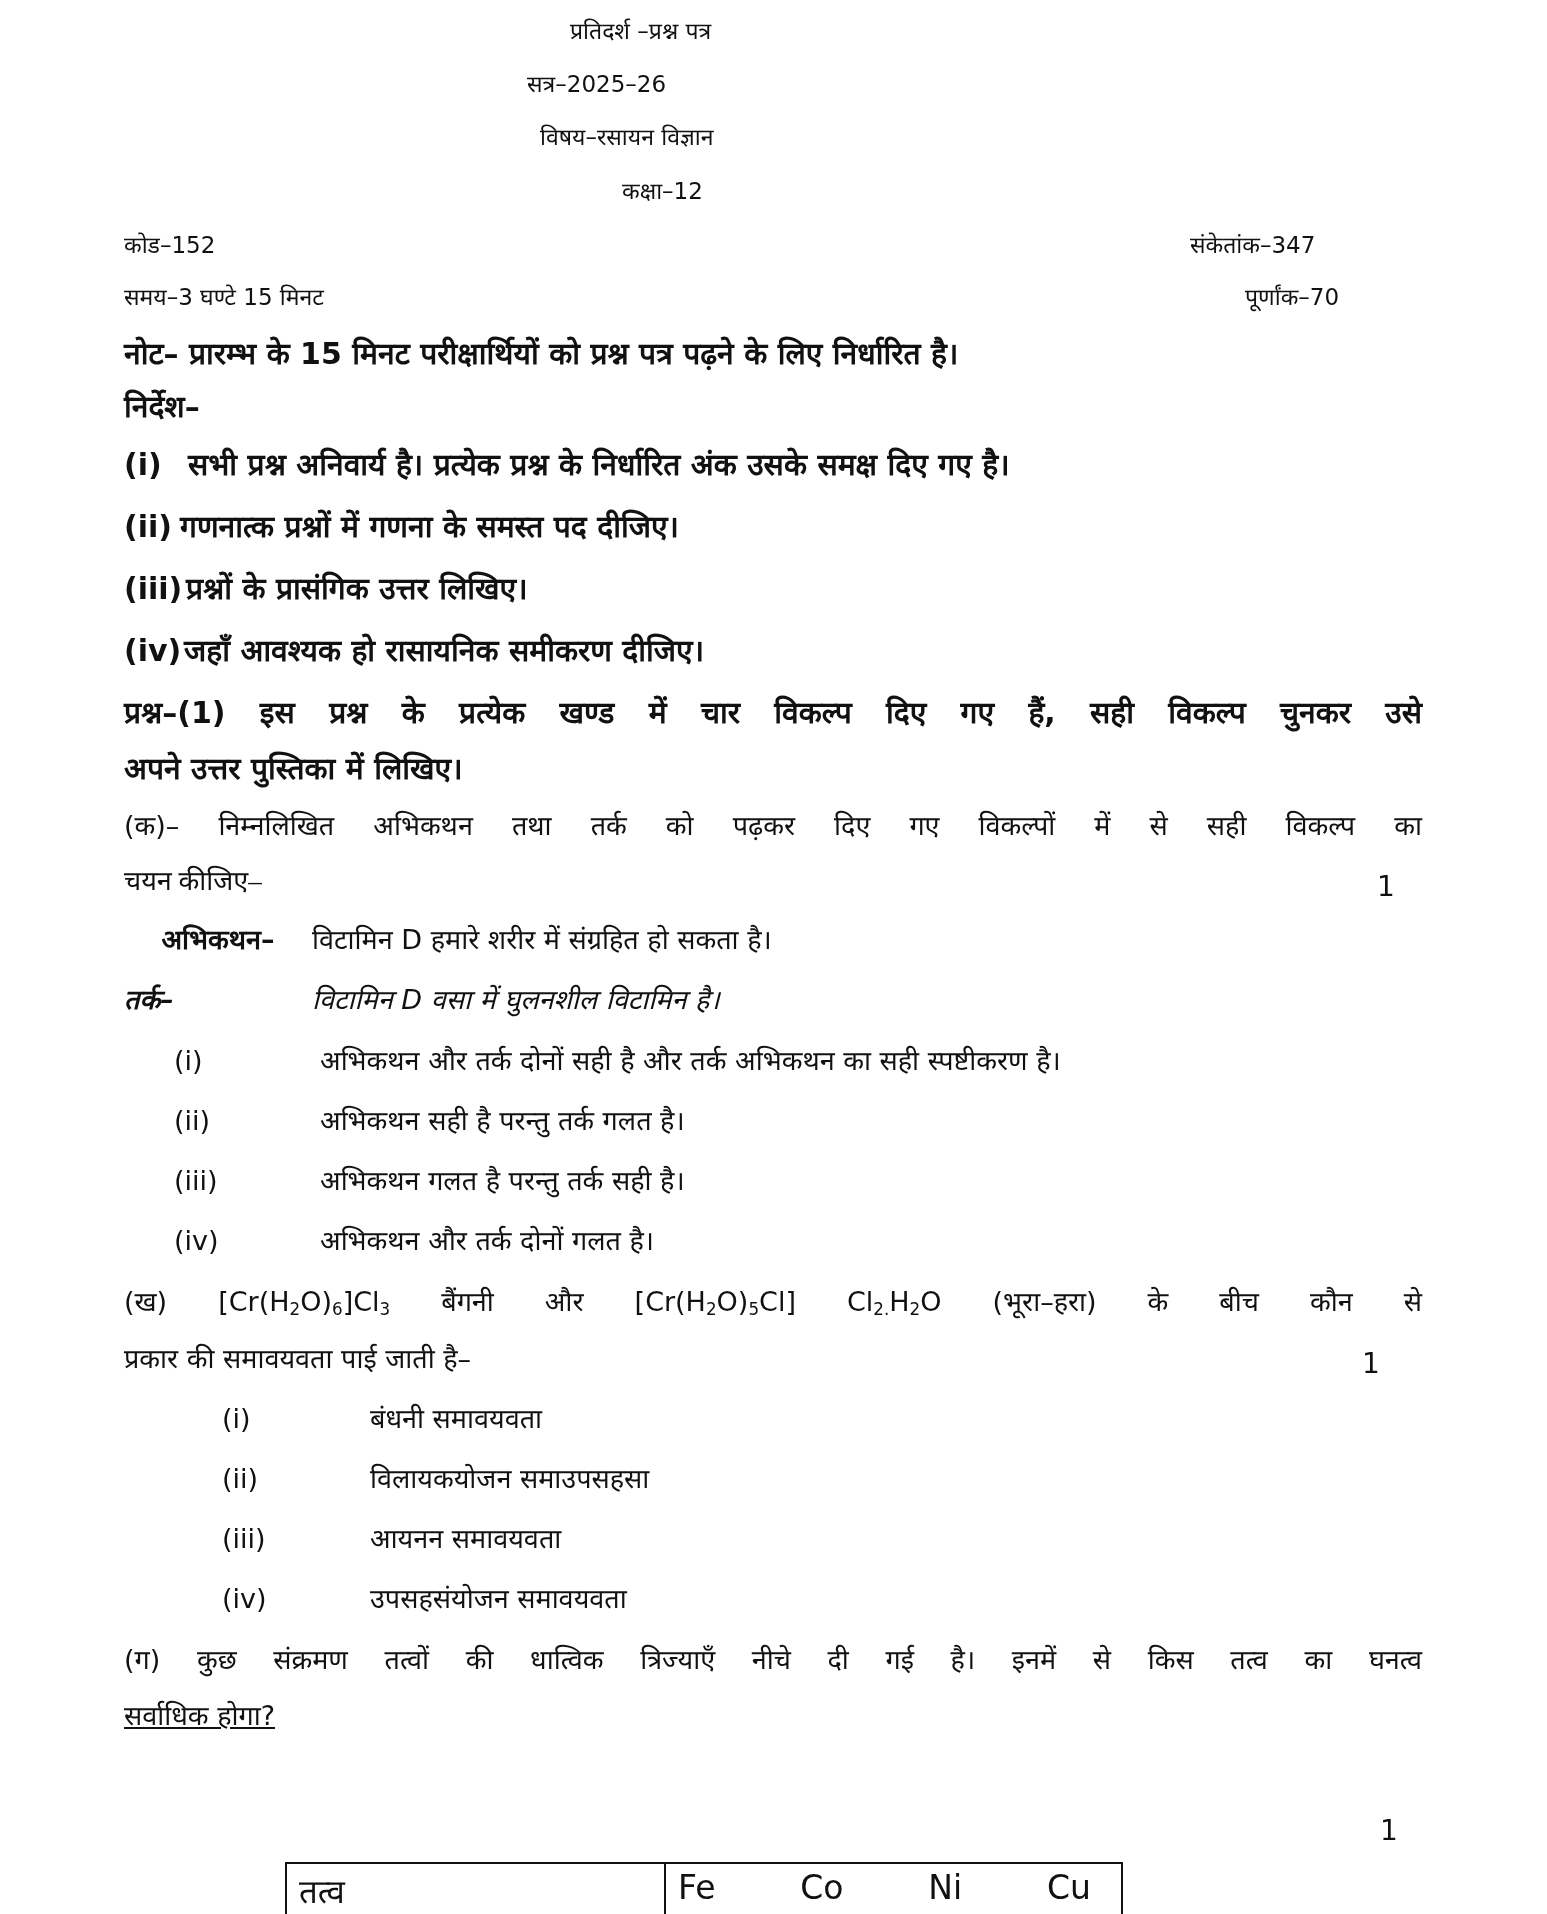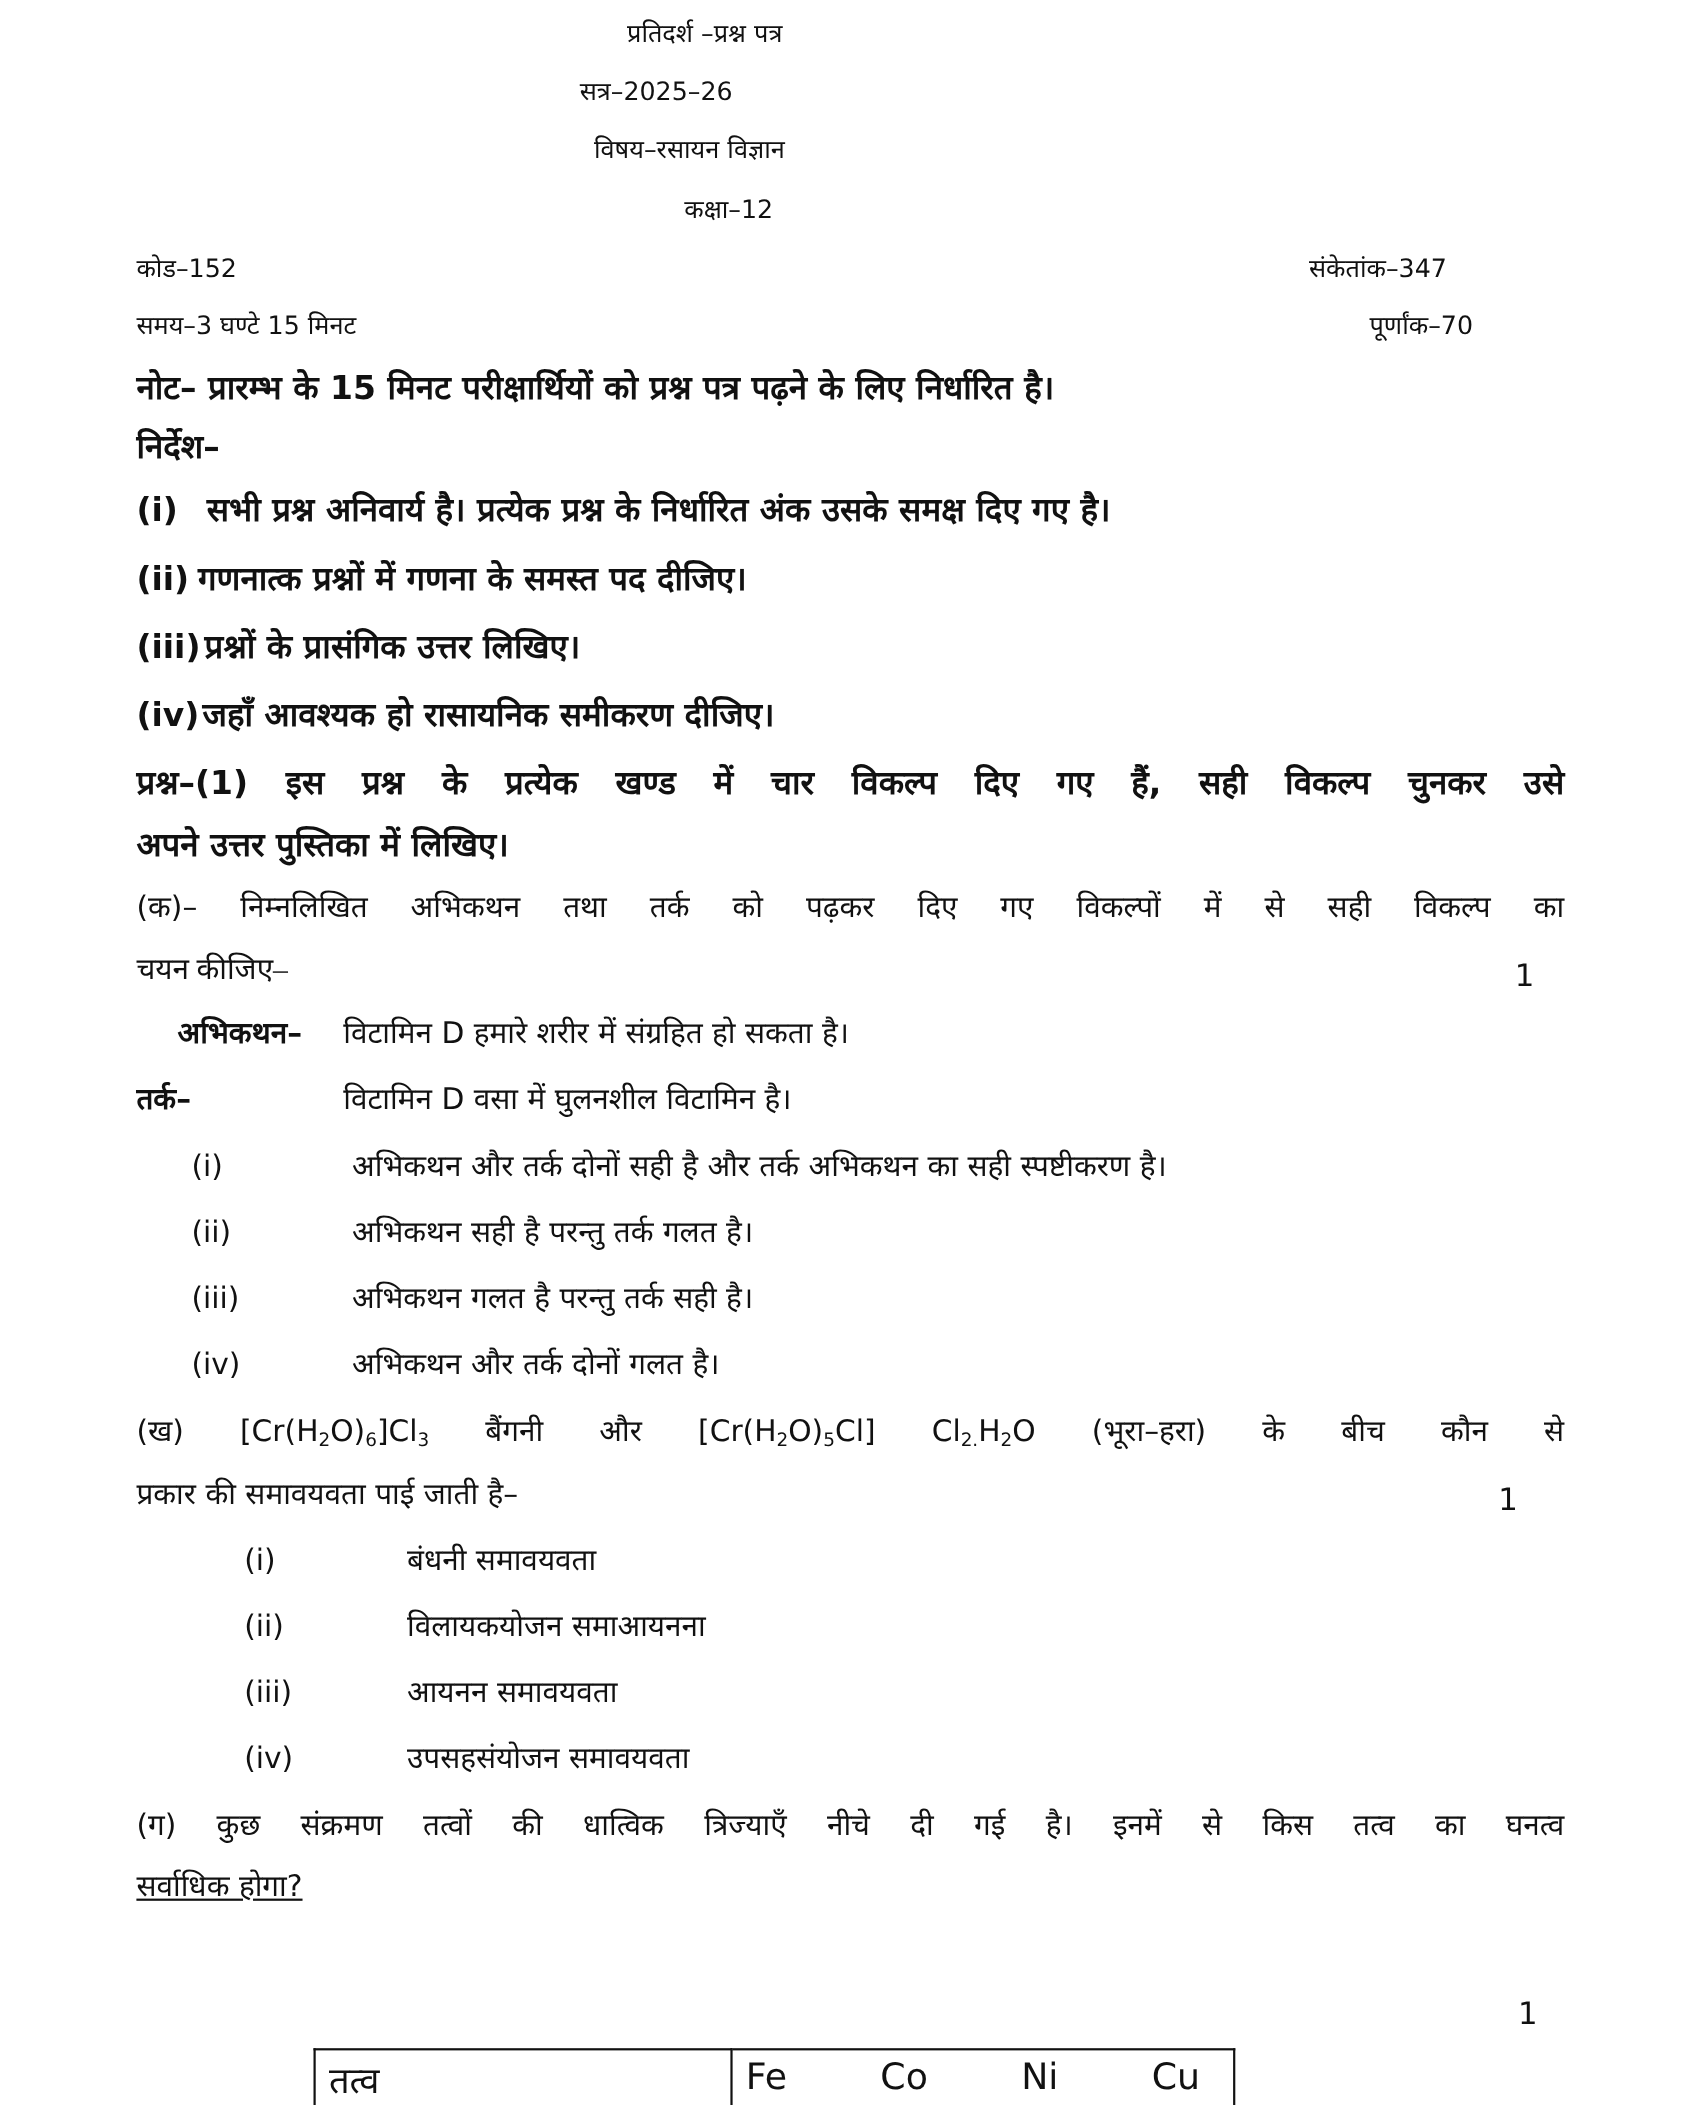--- a/index.html
+++ b/index.html
@@ -49,21 +49,21 @@
 <div class="ln bold just" style="top:696px;">प्रश्न–(1) इस प्रश्न के प्रत्येक खण्ड में चार विकल्प दिए गए हैं, सही विकल्प चुनकर उसे</div>
 <div class="ln bold" style="left:124px; top:752px;">अपने उत्तर पुस्तिका में लिखिए।</div>
 
 <div class="ln reg just" style="top:810px;">(क)– निम्नलिखित अभिकथन तथा तर्क को पढ़कर दिए गए विकल्पों में से सही विकल्प का</div>
 <div class="ln reg" style="left:124px; top:866px;font-family:Liberation Serif, serif;">चयन कीजिए–</div>
 <div class="mark" style="left:1377px; top:870px;">1</div>
 
 <div class="ln reg" style="left:124px; top:924px;text-align:center;">
   <span style="display:inline-block; width:188px; font-weight:bold;">अभिकथन–</span><span>विटामिन D हमारे शरीर में संग्रहित हो सकता है।</span>
 </div>
-<div class="ln reg" style="left:124px; top:984px;">
+<div class="ln reg" style="left:124px; top:984px;font-style:italic;">
   <span style="display:inline-block; width:188px; font-weight:bold;">तर्क–</span><span>विटामिन D वसा में घुलनशील विटामिन है।</span>
 </div>
 
 <div class="ln reg" style="left:174px; top:1045px;">
   <span style="display:inline-block; width:146px;">(i)</span><span>अभिकथन और तर्क दोनों सही है और तर्क अभिकथन का सही स्पष्टीकरण है।</span>
 </div>
 <div class="ln reg" style="left:174px; top:1105px;">
   <span style="display:inline-block; width:146px;">(ii)</span><span>अभिकथन सही है परन्तु तर्क गलत है।</span>
 </div>
 <div class="ln reg" style="left:174px; top:1165px;">
@@ -81,21 +81,21 @@
   <span><span>Cl</span><sub>2.</sub><span>H</span><sub>2</sub><span>O</span></span>
   <span>(भूरा–हरा) के बीच कौन से</span>
 </div>
 <div class="ln reg" style="left:124px; top:1343px;">प्रकार की समावयवता पाई जाती है–</div>
 <div class="mark" style="left:1362px; top:1347px;">1</div>
 
 <div class="ln reg" style="left:222px; top:1403px;">
   <span style="display:inline-block; width:148px;">(i)</span><span>बंधनी समावयवता</span>
 </div>
 <div class="ln reg" style="left:222px; top:1463px;">
-  <span style="display:inline-block; width:148px;">(ii)</span><span>विलायकयोजन समाआयनना</span>
+  <span style="display:inline-block; width:148px;">(ii)</span><span>विलायकयोजन समाउपसहसा</span>
 </div>
 <div class="ln reg" style="left:222px; top:1523px;">
   <span style="display:inline-block; width:148px;">(iii)</span><span>आयनन समावयवता</span>
 </div>
 <div class="ln reg" style="left:222px; top:1583px;">
   <span style="display:inline-block; width:148px;">(iv)</span><span>उपसहसंयोजन समावयवता</span>
 </div>
 
 <div class="ln reg just" style="top:1644px;">(ग) कुछ संक्रमण तत्वों की धात्विक त्रिज्याएँ नीचे दी गई है। इनमें से किस तत्व का घनत्व</div>
 <div class="ln reg" style="left:124px; top:1700px;text-decoration:underline;">सर्वाधिक होगा?</div>

